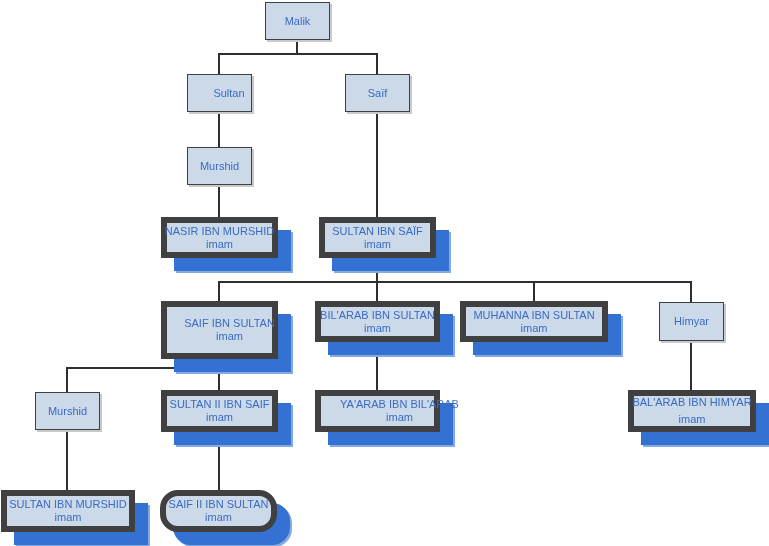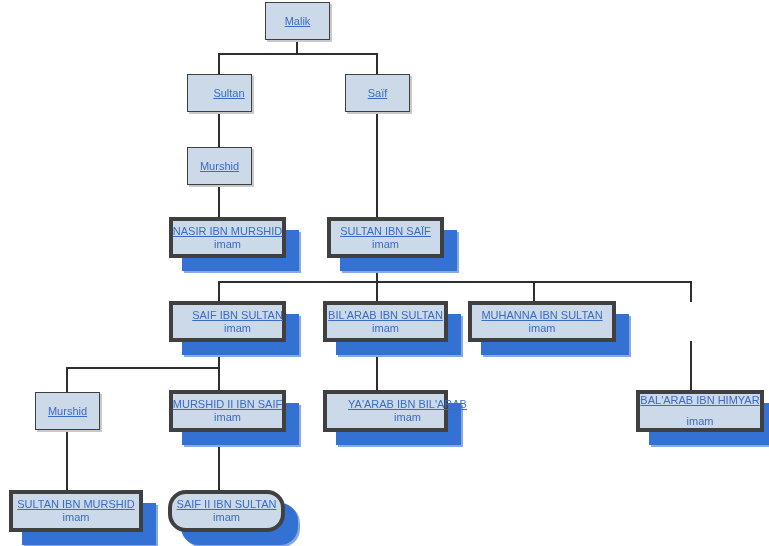--- a/index.html
+++ b/index.html
@@ -20,25 +20,24 @@
     display:flex;
     flex-direction:column;
     align-items:center;
     justify-content:center;
     text-align:center;
     font-size:11px;
     line-height:13px;
     box-shadow:2px 2px 0 #c9c9c9;
   }
   .node.imam {
-    border:4px solid #404040;
+    border:6px solid #404040;
     box-shadow:13px 13px 0 #3372d3, 15px 15px 0 #87a9e2;
-    margin-left:8px;
   }
-  .node .nm { white-space:nowrap;text-decoration:underline; }
+  .node .nm { white-space:nowrap; }
   .line {
     position:absolute;
     background:#2e2e2e;
   }
   .v { width:2px; }
   .h { height:2px; }
 </style>
 </head>
 <body>
 
@@ -71,46 +70,49 @@
   </div>
   <div class="node" style="left:187px; top:74px;  width:65px; height:38px;padding-left:19px;">
     <span class="nm">Sultan</span>
   </div>
   <div class="node" style="left:345px; top:74px;  width:65px; height:38px;">
     <span class="nm">Saïf</span>
   </div>
   <div class="node" style="left:187px; top:147px; width:65px; height:38px;">
     <span class="nm">Murshid</span>
   </div>
+  <div class="node" style="left:659px; top:302px; width:65px; height:39px;">
+    <span class="nm">Himyar</span>
+  </div>
   <div class="node" style="left:35px;  top:392px; width:65px; height:38px;">
     <span class="nm">Murshid</span>
   </div>
 
   <div class="node imam" style="left:161px; top:217px; width:117px; height:41px;">
     <span class="nm">NASIR IBN MURSHID</span>
     <span class="sub">imam</span>
   </div>
   <div class="node imam" style="left:319px; top:217px; width:117px; height:41px;">
     <span class="nm">SULTAN IBN SAÏF</span>
     <span class="sub">imam</span>
   </div>
-  <div class="node imam" style="left:161px; top:301px; width:117px; height:41px;padding-left:20px;">
+  <div class="node imam" style="left:161px; top:301px; width:117px; height:58px;padding-left:20px;">
     <span class="nm">SAIF IBN SULTAN</span>
     <span class="sub">imam</span>
   </div>
   <div class="node imam" style="left:315px; top:301px; width:125px; height:41px;">
     <span class="nm">BIL'ARAB IBN SULTAN</span>
     <span class="sub">imam</span>
   </div>
   <div class="node imam" style="left:460px; top:301px; width:148px; height:41px;">
     <span class="nm">MUHANNA IBN SULTAN</span>
     <span class="sub">imam</span>
   </div>
   <div class="node imam" style="left:161px; top:390px; width:117px; height:42px;">
-    <span class="nm">MURSHID II IBN SAIF</span>
+    <span class="nm">SULTAN II IBN SAIF</span>
     <span class="sub">imam</span>
   </div>
   <div class="node imam" style="left:315px; top:390px; width:125px; height:42px;padding-left:44px;">
     <span class="nm">YA'ARAB IBN BIL'ARAB</span>
     <span class="sub">imam</span>
   </div>
   <div class="node imam" style="left:628px; top:390px; width:128px; height:42px;justify-content:space-between;">
     <span class="nm">BAL'ARAB IBN HIMYAR</span>
     <span class="sub">imam</span>
   </div>

